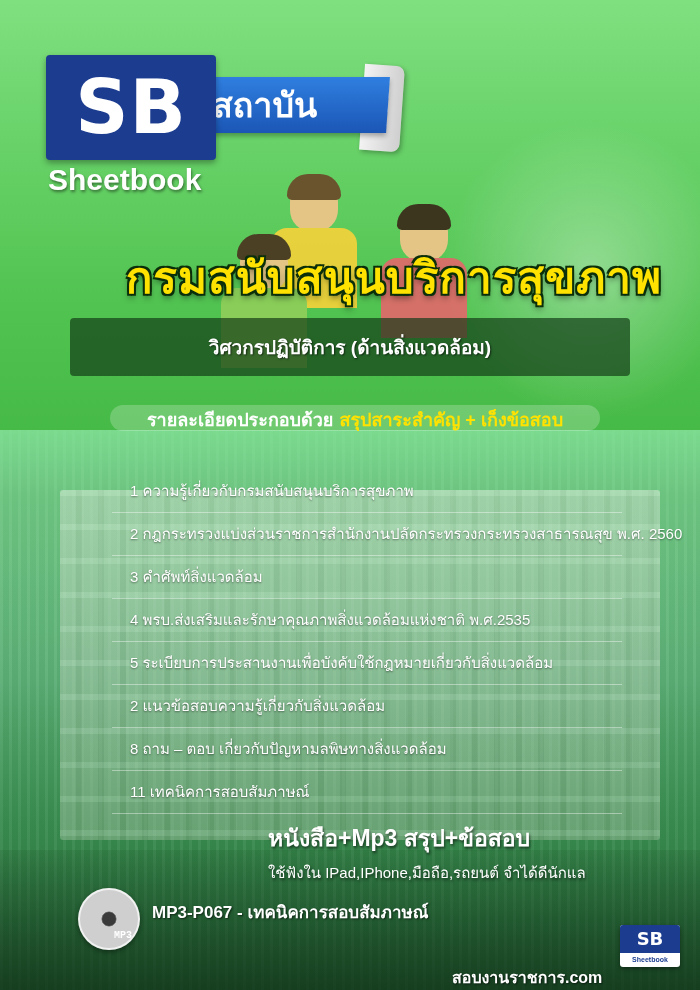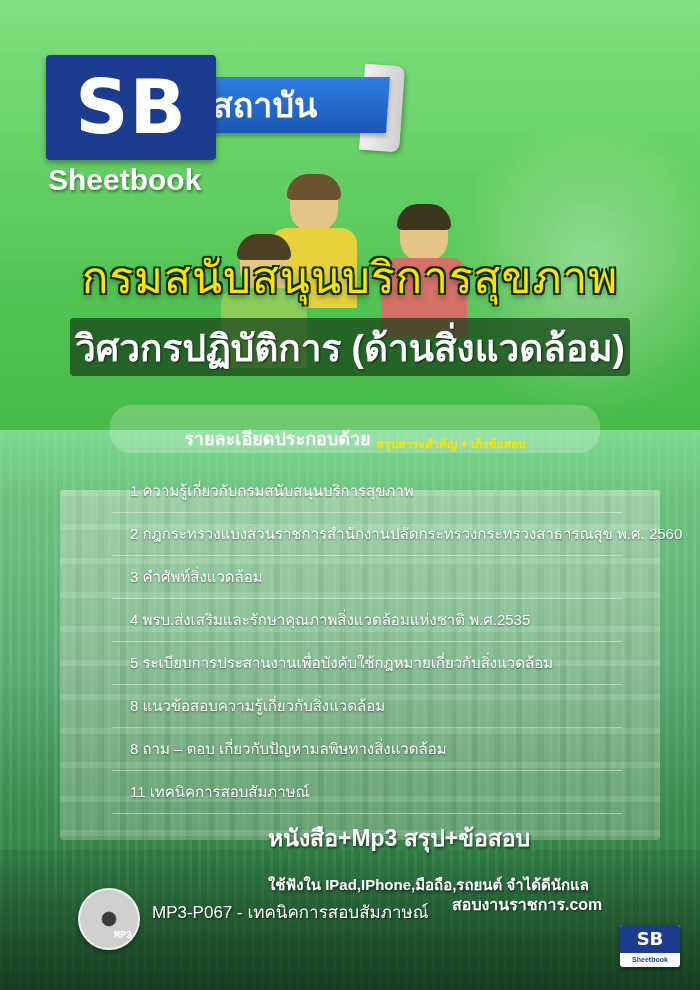--- a/index.html
+++ b/index.html
@@ -103,48 +103,48 @@
   }
   .logo-name {
     position: absolute; left: 2px; top: 108px;
     color: #fff; font-size: 30px; font-weight: bold;
     text-shadow: 1px 2px 3px rgba(0,0,0,.45);
   }
 
   
   .title-main {
     position: absolute; left: 38px; top: 242px; width: 624px;
-    text-align: center;
-    font-size: 44px; font-weight: normal;
+    text-align: right;
+    font-size: 44px; font-weight: bold;
     color: #ffe200;
     letter-spacing: 1px;
     text-shadow:
       -2px -2px 0 #0a2f0a, 2px -2px 0 #0a2f0a, -2px 2px 0 #0a2f0a, 2px 2px 0 #0a2f0a,
       0 4px 6px rgba(0,0,0,.5);
     font-family: "DejaVu Sans", sans-serif;
   }
   .subtitle-bar {
     position: absolute; left: 70px; top: 318px; width: 560px; height: 58px;
     background: rgba(18,58,22,0.68);
     border-radius: 4px;
     display: flex; align-items: center; justify-content: center;
   }
   .subtitle-bar span {
-    color: #ffffff; font-size: 37px; font-weight: bold;
+    color: #ffffff; font-size: 19px; font-weight: bold;
     text-shadow: 1px 1px 2px rgba(0,0,0,.6);
   }
   .detail-bar {
-    position: absolute; left: 110px; top: 405px; width: 490px; height: 48px;
+    position: absolute; left: 110px; top: 405px; width: 490px; height: 26px;
     background: rgba(255,255,255,0.22);
     border-radius: 21px;
-    display: flex; align-items: flex-end; justify-content: center;
+    display: flex; align-items: flex-start; justify-content: center;
     gap: 6px;
   }
   .detail-bar .dt1 { color:#fff; font-size: 18px; font-weight: bold; }
-  .detail-bar .dt2 { color:#ffe200; font-size: 12px; font-weight: bold; }
+  .detail-bar .dt2 { color:#ffe200; font-size: 18px; font-weight: bold; }
 
   
   .toc {
     position: absolute; left: 112px; top: 470px; width: 510px;
   }
   .toc-item {
     color: #ffffff;
     font-size: 15px;
     padding: 9px 2px 9px 18px;
     border-bottom: 1px solid rgba(255,255,255,0.40);
@@ -155,21 +155,21 @@
   
   .promo {
     position: absolute; right: 32px; top: 820px; width: 400px;
     text-align: left;
   }
   .promo-1 {
     color: #ffffff; font-size: 23px; font-weight: bold;
     text-shadow: 1px 2px 3px rgba(0,0,0,.6);
   }
   .promo-2 {
-    color: #ffffff; font-size: 15px; font-weight: bold; margin-top: 17px;
+    color: #ffffff; font-size: 15px; font-weight: normal; margin-top: 5px;
     text-shadow: 1px 2px 3px rgba(0,0,0,.6);
   }
 
   .mp3-badge {
     position: absolute; left: 78px; top: 888px;
     width: 62px; height: 62px; border-radius: 50%;
     background: radial-gradient(circle at 50% 50%, #d8d8d8 0 12%, #8f8f8f 13% 18%, #cfcfcf 19% 100%);
     border: 2px solid rgba(255,255,255,.7);
     box-shadow: 0 2px 5px rgba(0,0,0,.4);
   }
@@ -178,25 +178,25 @@
     width: 14px; height: 14px; margin: -7px 0 0 -7px;
     border-radius: 50%; background: #3a3a3a;
   }
   .mp3-label {
     position: absolute; left: 92px; top: 930px; width: 62px;
     text-align: center; color: #fff; font-size: 10px; font-weight: bold; font-family: Liberation Mono, monospace;
   }
 
   .mp3-code {
     position: absolute; left: 152px; top: 898px;
-    color: #ffffff; font-size: 17px; font-weight: normal;
+    color: #ffffff; font-size: 17px; font-weight: bold;
     text-shadow: 1px 1px 2px rgba(0,0,0,.6);
   }
   .site {
-    position: absolute; left: 452px; top: 892px;
+    position: absolute; left: 452px; top: 965px;
     color: #ffffff; font-size: 16px; font-weight: bold;
     text-shadow: 1px 1px 2px rgba(0,0,0,.6);
   }
   .corner-logo {
     position: absolute; right: 20px; top: 925px;
     width: 60px; height: 42px; background: #ffffff;
     border-radius: 3px; box-shadow: 0 2px 4px rgba(0,0,0,.4);
     overflow: hidden;
   }
   .corner-logo .cl-top {
@@ -259,21 +259,21 @@
     <span class="dt1">รายละเอียดประกอบด้วย</span>
     <span class="dt2">สรุปสาระสำคัญ + เก็งข้อสอบ</span>
   </div>
 
   <div class="toc">
     <div class="toc-item">1 ความรู้เกี่ยวกับกรมสนับสนุนบริการสุขภาพ</div>
     <div class="toc-item">2 กฎกระทรวงแบ่งส่วนราชการสำนักงานปลัดกระทรวงกระทรวงสาธารณสุข พ.ศ. 2560</div>
     <div class="toc-item">3 คำศัพท์สิ่งแวดล้อม</div>
     <div class="toc-item">4 พรบ.ส่งเสริมและรักษาคุณภาพสิ่งแวดล้อมแห่งชาติ พ.ศ.2535</div>
     <div class="toc-item">5 ระเบียบการประสานงานเพื่อบังคับใช้กฎหมายเกี่ยวกับสิ่งแวดล้อม</div>
-    <div class="toc-item">8 แนวข้อสอบความรู้เกี่ยวกับสิ่งแวดล้อม</div>
+    <div class="toc-item">2 แนวข้อสอบความรู้เกี่ยวกับสิ่งแวดล้อม</div>
     <div class="toc-item">8 ถาม – ตอบ เกี่ยวกับปัญหามลพิษทางสิ่งแวดล้อม</div>
     <div class="toc-item">11 เทคนิคการสอบสัมภาษณ์</div>
   </div>
 
   <div class="promo">
     <div class="promo-1">หนังสือ+Mp3 สรุป+ข้อสอบ</div>
     <div class="promo-2">ใช้ฟังใน IPad,IPhone,มือถือ,รถยนต์ จำได้ดีนักแล</div>
   </div>
 
   <div class="mp3-badge"></div>

